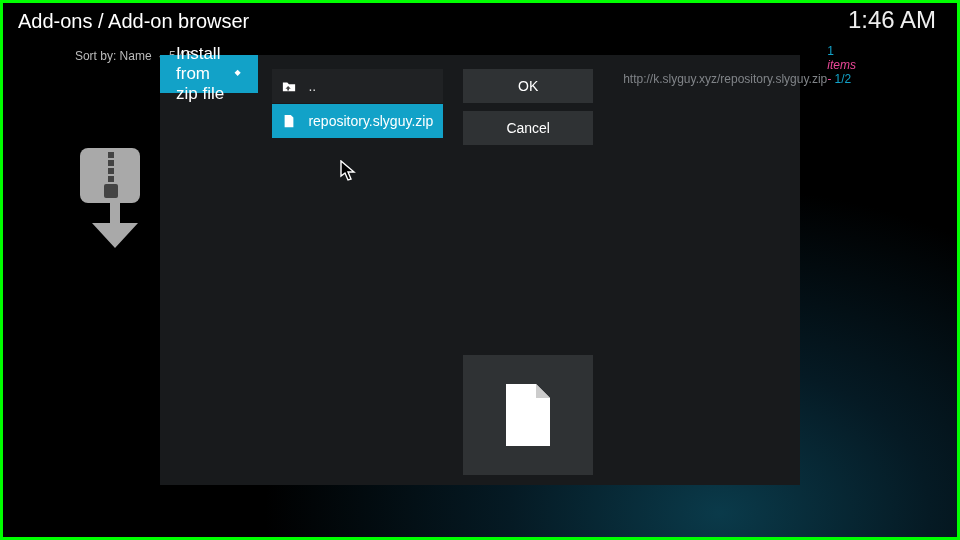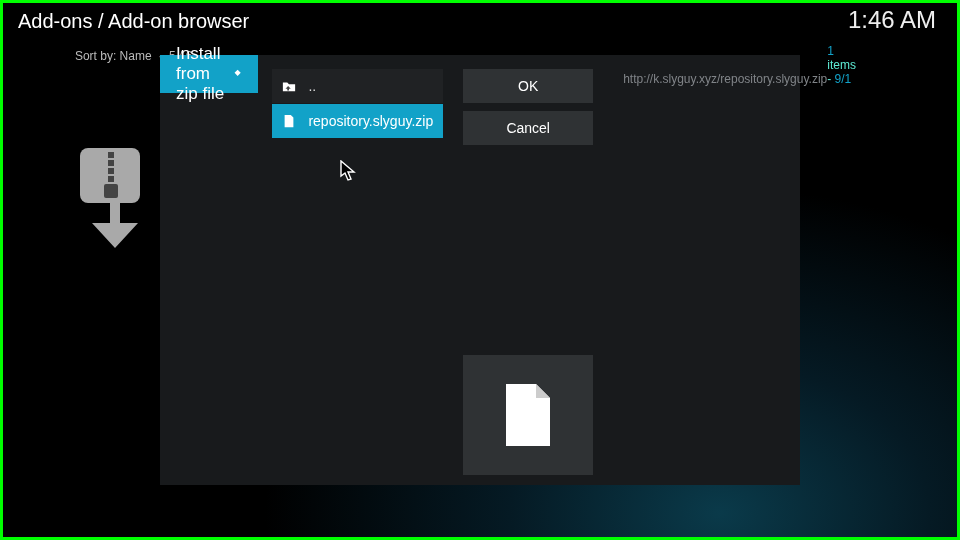--- a/index.html
+++ b/index.html
@@ -136,21 +136,21 @@
   .dialog-footer {
     height: 28px;
     display: flex;
     align-items: center;
     justify-content: space-between;
     padding: 0 16px 8px 16px;
     font-size: 12px;
   }
   .footer-path { color: #808488; margin-top: 28px; }
   .footer-count { color: #12a2c8; }
-  .footer-count .white { color: #5eead4; }
+  .footer-count .white { color: #ec4899; font-style: italic; }
   .kodi-logo {
     width: 22px;
     height: 22px;
   }
   .cursor {
     position: absolute;
     top: 160px;
     left: 340px;
     width: 18px;
     height: 22px;
@@ -227,21 +227,21 @@
         </svg>
       </div>
     </div>
   </div>
 
   <div class="dialog-footer">
     <span class="footer-path">http://k.slyguy.xyz/repository.slyguy.zip</span>
     <span class="footer-count">
       <span>1</span>
       <span class="white"> <span>items</span><span> - </span></span>
-      <span>9/1</span>
+      <span>1/2</span>
     </span>
   </div>
 </div>
 
 <div class="cursor">
   <svg viewBox="0 0 18 22">
     <path d="M1 1 L1 16 L5 13 L8 20 L11 19 L8 12 L14 12 Z" fill="#000" stroke="#fff" stroke-width="1.4"></path>
   </svg>
 </div>
 

